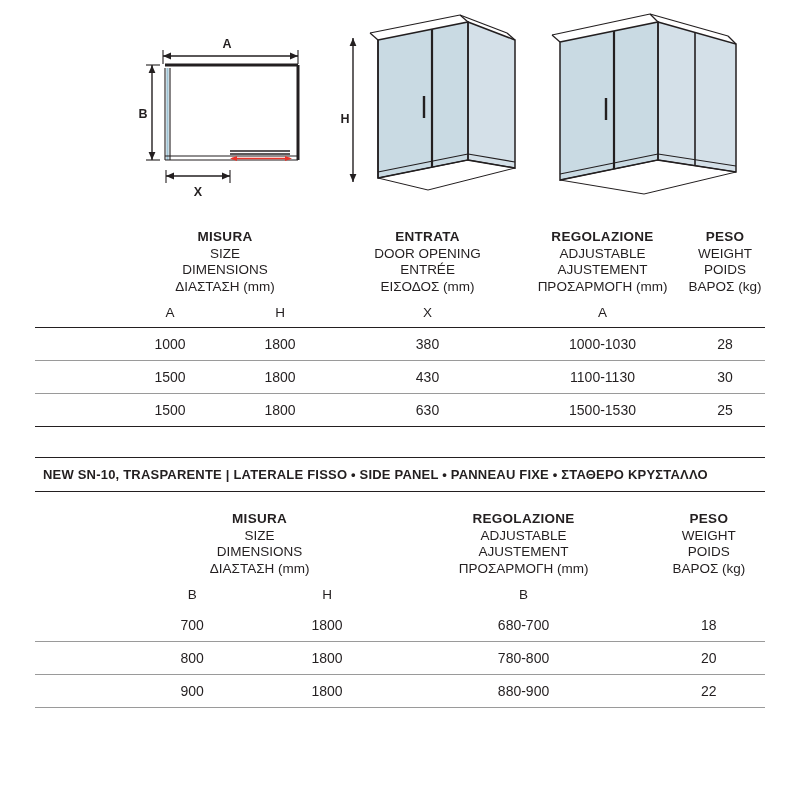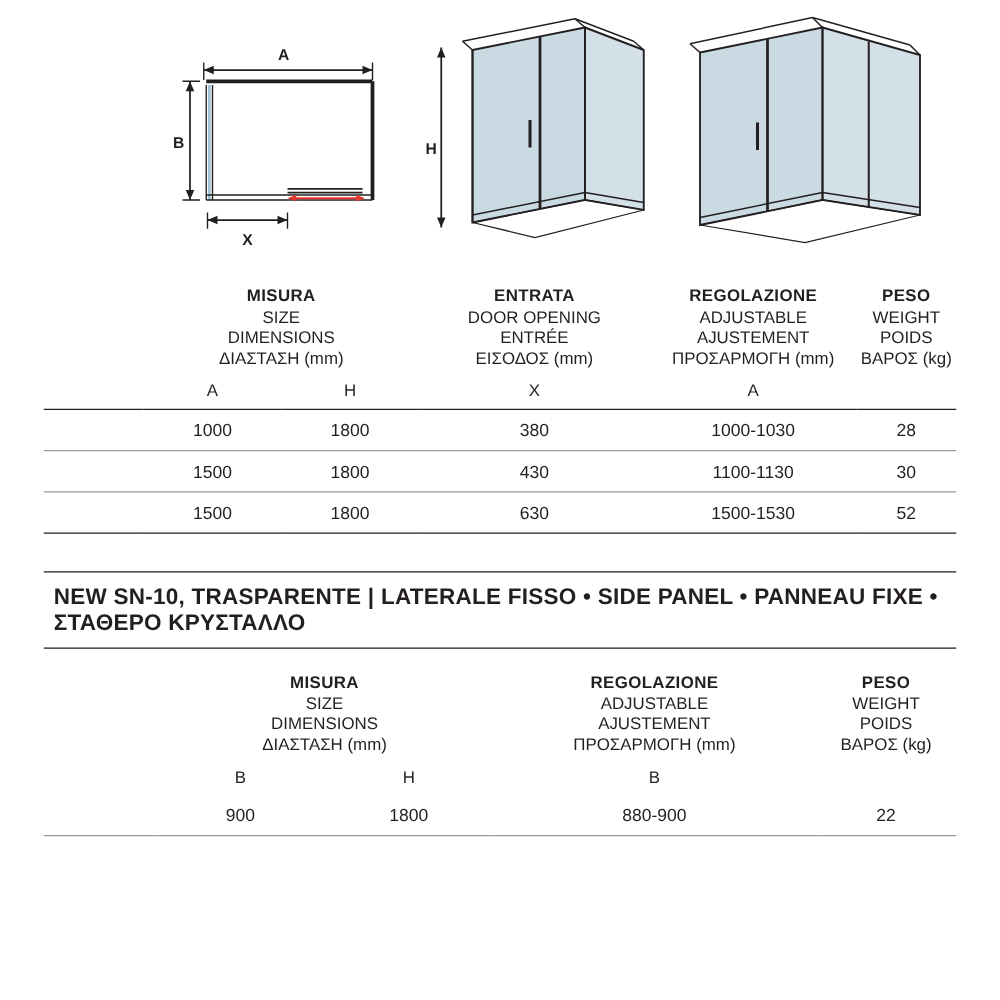--- a/index.html
+++ b/index.html
@@ -67,21 +67,21 @@
   }
   .data-row td {
     font-size: 14px;
     padding: 8px 0 8px 0;
   }
 
   
   .section-title {
     width: 730px;
     margin: 0 auto;
-    font-size: 18px;
+    font-size: 13px;
     font-weight: bold;
     letter-spacing: .2px;
     padding: 9px 0 9px 8px;
     box-sizing: border-box;
   }
   .spacer-30 { height: 30px; }
 </style>
 </head>
 <body>
 
@@ -297,21 +297,21 @@
           <td>430</td>
           <td>1100-1130</td>
           <td>30</td>
         </tr>
         <tr class="data-row rule-bot">
           <td></td>
           <td>1500</td>
           <td>1800</td>
           <td>630</td>
           <td>1500-1530</td>
-          <td>52</td>
+          <td>25</td>
         </tr>
       </tbody>
     </table>
   </div>
 
   <div class="spacer-30"></div>
 
   <div class="table-wrap">
     <div class="rule-top rule-bot section-title">NEW SN-10, TRASPARENTE | LATERALE FISSO • SIDE PANEL • PANNEAU FIXE • ΣΤΑΘΕΡΟ ΚΡΥΣΤΑΛΛΟ</div>
 
@@ -348,20 +348,34 @@
         <tr class="sub-row">
           <td class="rule-bot"></td>
           <td class="rule-bot">B</td>
           <td class="rule-bot">H</td>
           <td class="rule-bot">B</td>
           <td class="rule-bot"></td>
         </tr>
 
         <tr class="data-row rule-thin">
           <td></td>
+          <td>700</td>
+          <td>1800</td>
+          <td>680-700</td>
+          <td>18</td>
+        </tr>
+        <tr class="data-row rule-thin">
+          <td></td>
+          <td>800</td>
+          <td>1800</td>
+          <td>780-800</td>
+          <td>20</td>
+        </tr>
+        <tr class="data-row rule-thin">
+          <td></td>
           <td>900</td>
           <td>1800</td>
           <td>880-900</td>
           <td>22</td>
         </tr>
       </tbody>
     </table>
   </div>
 
 </div>

